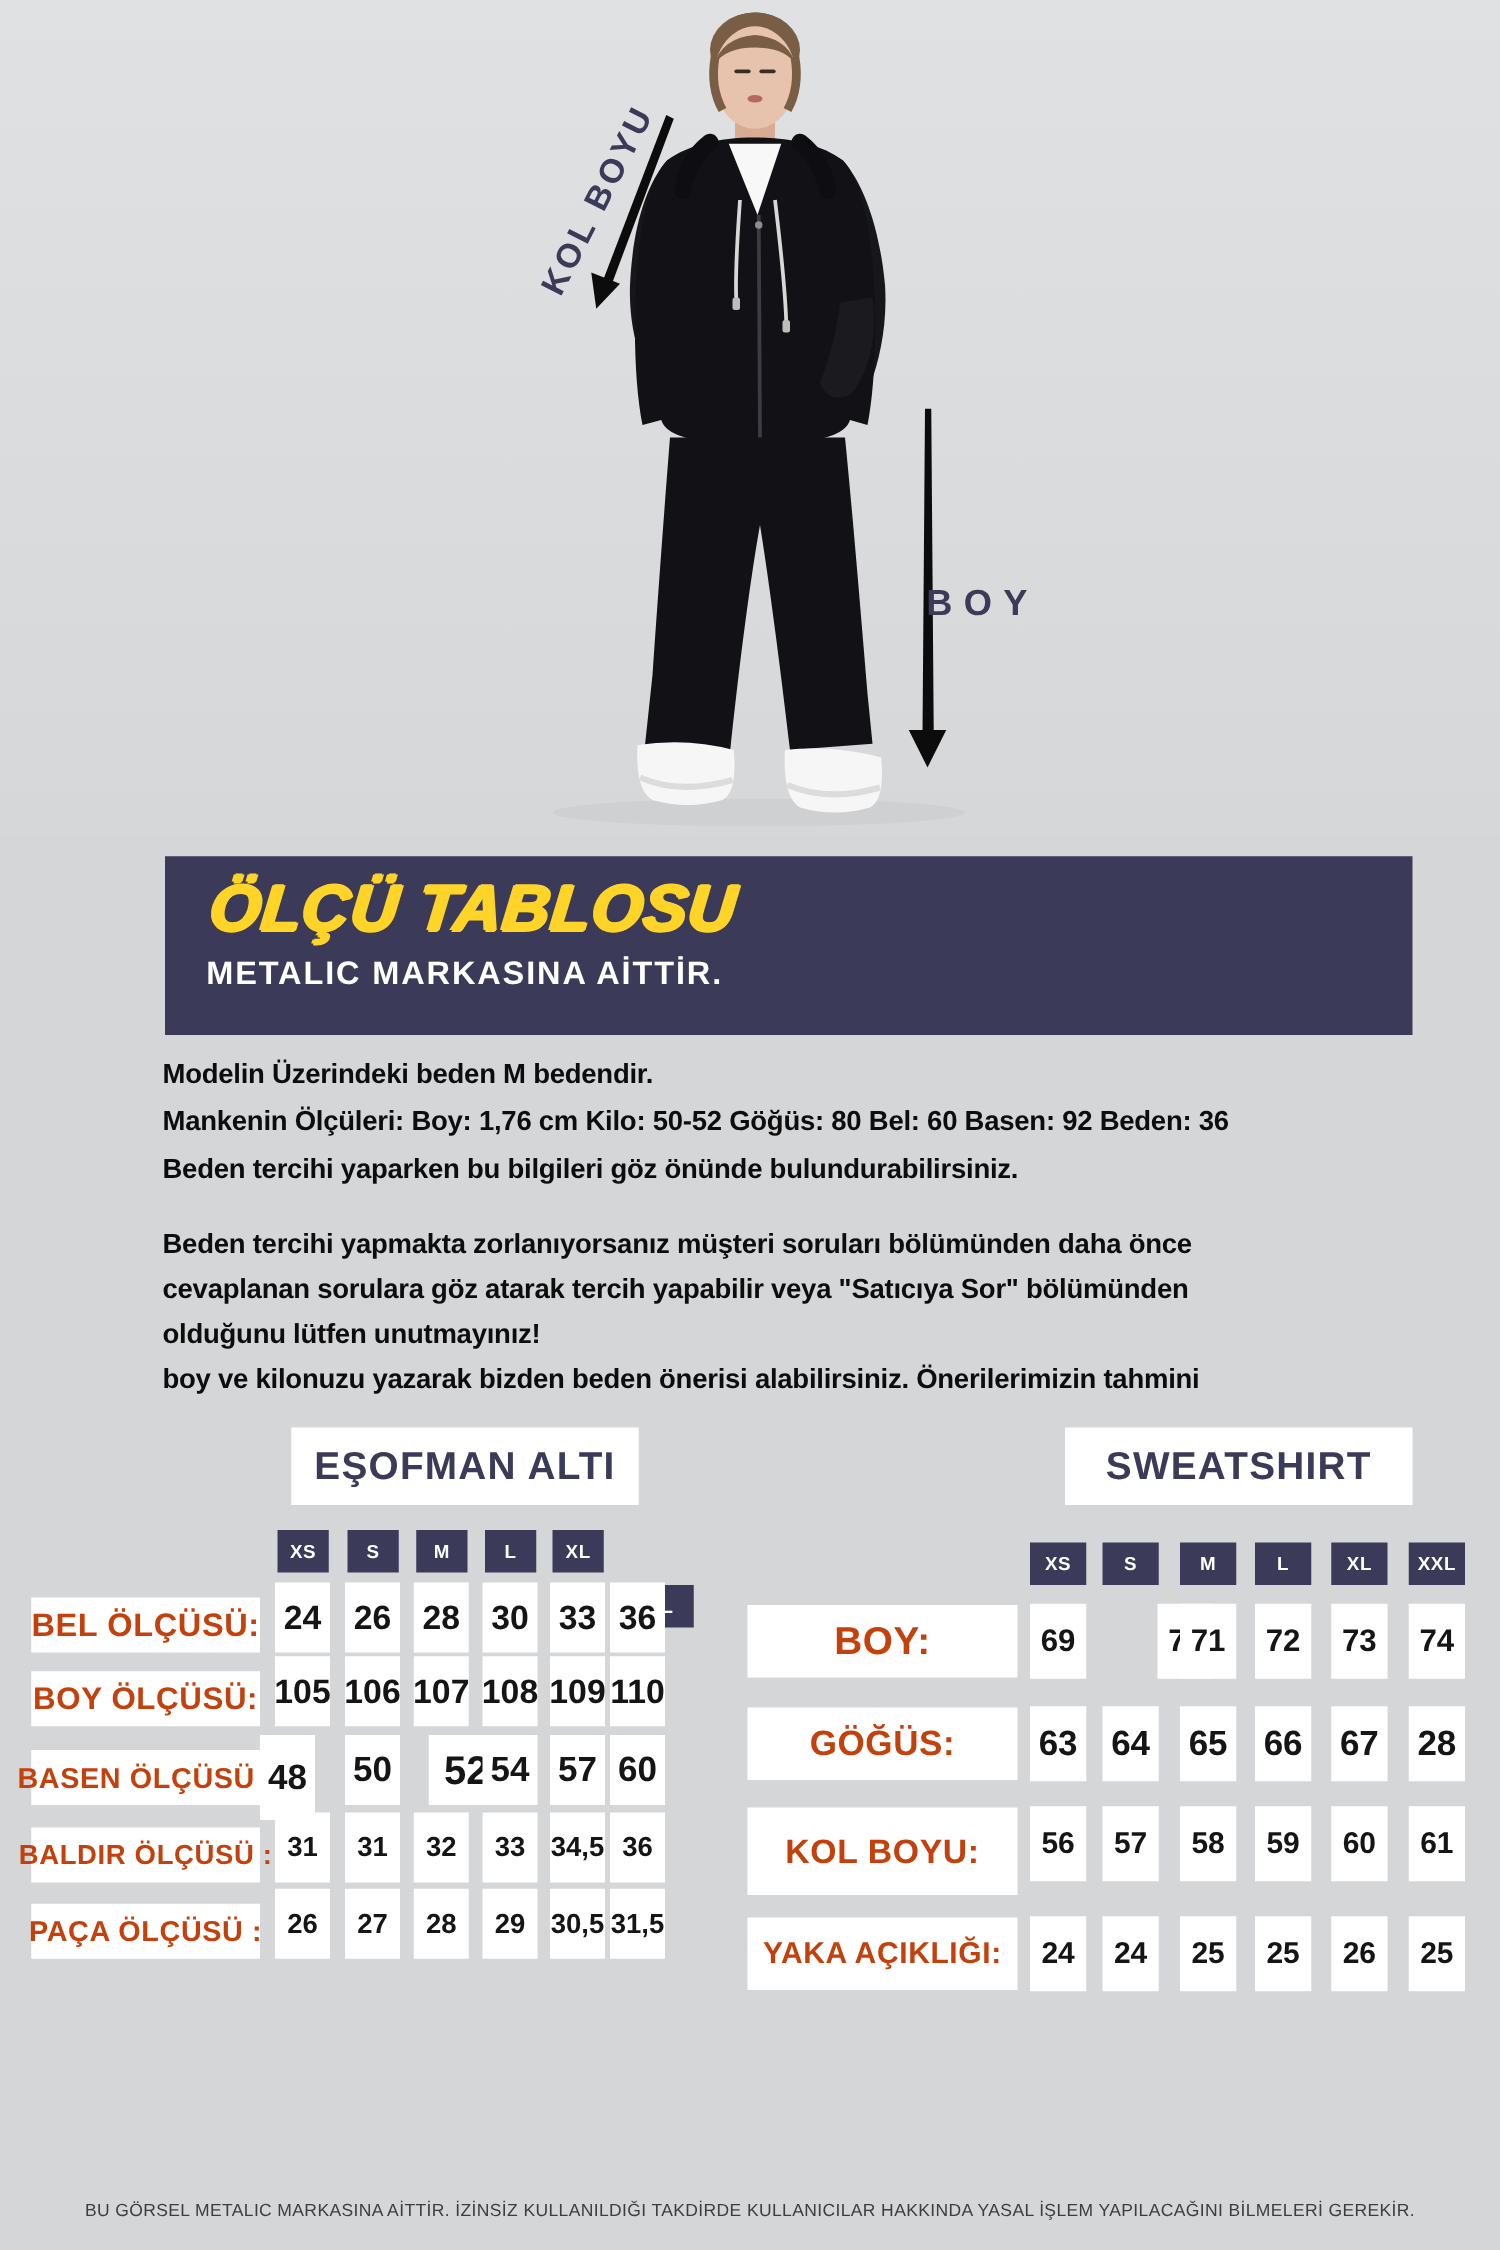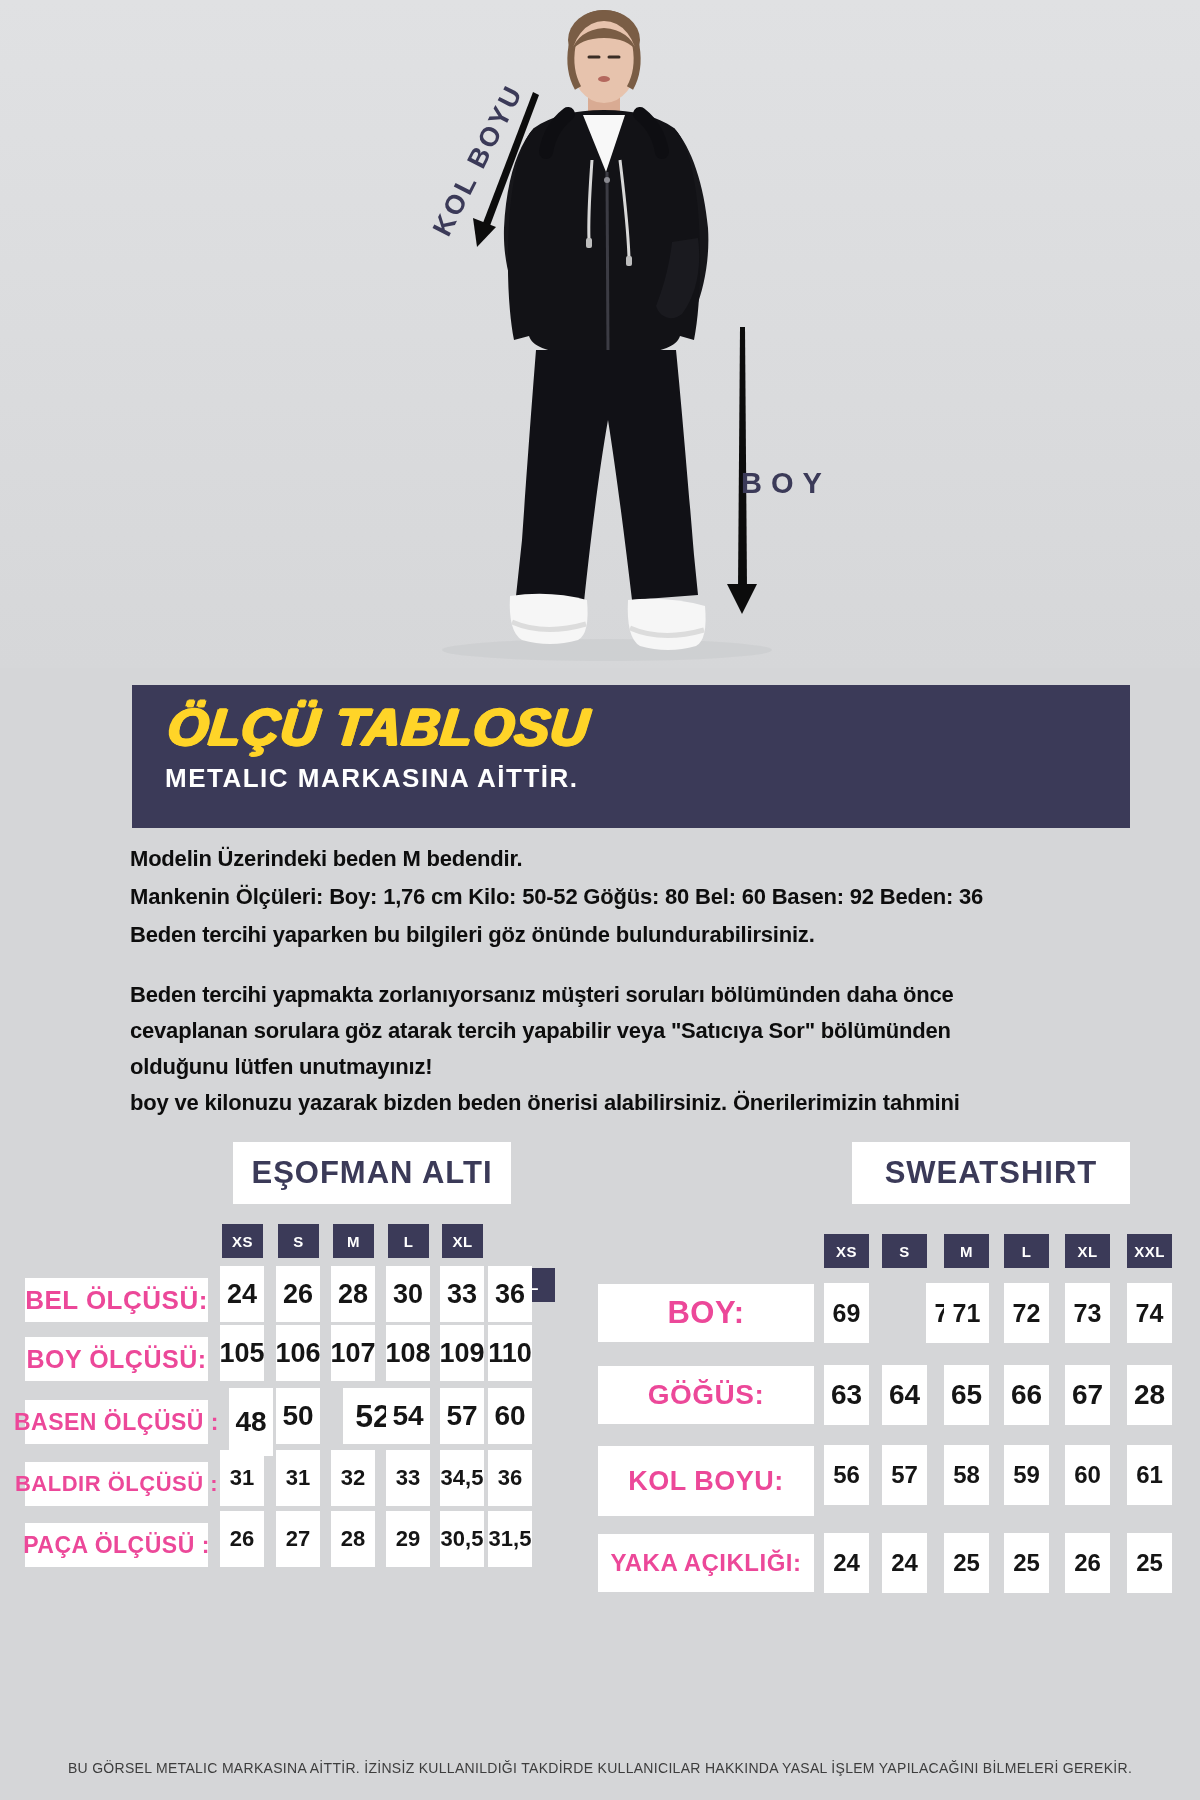--- a/index.html
+++ b/index.html
@@ -47,21 +47,21 @@
     letter-spacing:-0.2px;white-space:nowrap;}
   
   .table-title{
     background:#ffffff;color:#3b3a58;font-weight:bold;
     display:flex;align-items:center;justify-content:center;letter-spacing:1px;
   }
   .chip{position:absolute;background:#3b3a58;color:#ffffff;font-weight:bold;
     display:flex;align-items:center;justify-content:center;letter-spacing:.5px;}
   .cell{position:absolute;background:#ffffff;color:#151515;font-weight:bold;
     display:flex;align-items:center;justify-content:center;}
-  .mlabel{position:absolute;background:#ffffff;color:#ec4899;font-weight:bold;
+  .mlabel{position:absolute;background:#ffffff;color:#c2410c;font-weight:bold;
     display:flex;align-items:center;justify-content:center;letter-spacing:.5px;white-space:nowrap;}
   
   .footer{
     left:0;top:1760px;width:1200px;text-align:center;
     color:#3d3d3d;font-size:14px;letter-spacing:.3px;white-space:nowrap;
   }
 </style>
 </head>
 <body>
 
@@ -160,21 +160,21 @@
       <div class="cell" style="left: 440px; top: 1266px; width: 44px; height: 56px; font-size: 27px;">33</div>
       <div class="cell" style="left: 488px; top: 1266px; width: 44px; height: 56px; font-size: 27px;">36</div>
       <div class="mlabel" style="left: 25px; top: 1337px; width: 183px; height: 44px; font-size: 25px;">BOY ÖLÇÜSÜ:</div>
       <div class="cell" style="left: 220px; top: 1325px; width: 44px; height: 56px; font-size: 27px;">105</div>
       <div class="cell" style="left: 276px; top: 1325px; width: 44px; height: 56px; font-size: 27px;">106</div>
       <div class="cell" style="left: 331px; top: 1325px; width: 44px; height: 56px; font-size: 27px;">107</div>
       <div class="cell" style="left: 386px; top: 1325px; width: 44px; height: 56px; font-size: 27px;">108</div>
       <div class="cell" style="left: 440px; top: 1325px; width: 44px; height: 56px; font-size: 27px;">109</div>
       <div class="cell" style="left: 488px; top: 1325px; width: 44px; height: 56px; font-size: 27px;">110</div>
       <div class="mlabel" style="left: 25px; top: 1400px; width: 183px; height: 44px; font-size: 23px;">BASEN ÖLÇÜSÜ :</div>
-      <div class="cell" style="left: 229px; top: 1388px; width: 44px; height: 68px; font-size: 28px;">48</div>
+      <div class="cell" style="left: 208px; top: 1388px; width: 44px; height: 68px; font-size: 28px;">48</div>
       <div class="cell" style="left: 276px; top: 1388px; width: 44px; height: 56px; font-size: 28px;">50</div>
       <div class="cell" style="left: 331px; top: 1388px; width: 60px; height: 56px; font-size: 32px; margin-left: 12px;">52</div>
       <div class="cell" style="left: 386px; top: 1388px; width: 44px; height: 56px; font-size: 28px;">54</div>
       <div class="cell" style="left: 440px; top: 1388px; width: 44px; height: 56px; font-size: 28px;">57</div>
       <div class="cell" style="left: 488px; top: 1388px; width: 44px; height: 56px; font-size: 28px;">60</div>
       <div class="mlabel" style="left: 25px; top: 1462px; width: 183px; height: 44px; font-size: 22px;">BALDIR ÖLÇÜSÜ :</div>
       <div class="cell" style="left: 220px; top: 1450px; width: 44px; height: 56px; font-size: 22px;">31</div>
       <div class="cell" style="left: 276px; top: 1450px; width: 44px; height: 56px; font-size: 22px;">31</div>
       <div class="cell" style="left: 331px; top: 1450px; width: 44px; height: 56px; font-size: 22px;">32</div>
       <div class="cell" style="left: 386px; top: 1450px; width: 44px; height: 56px; font-size: 22px;">33</div>

